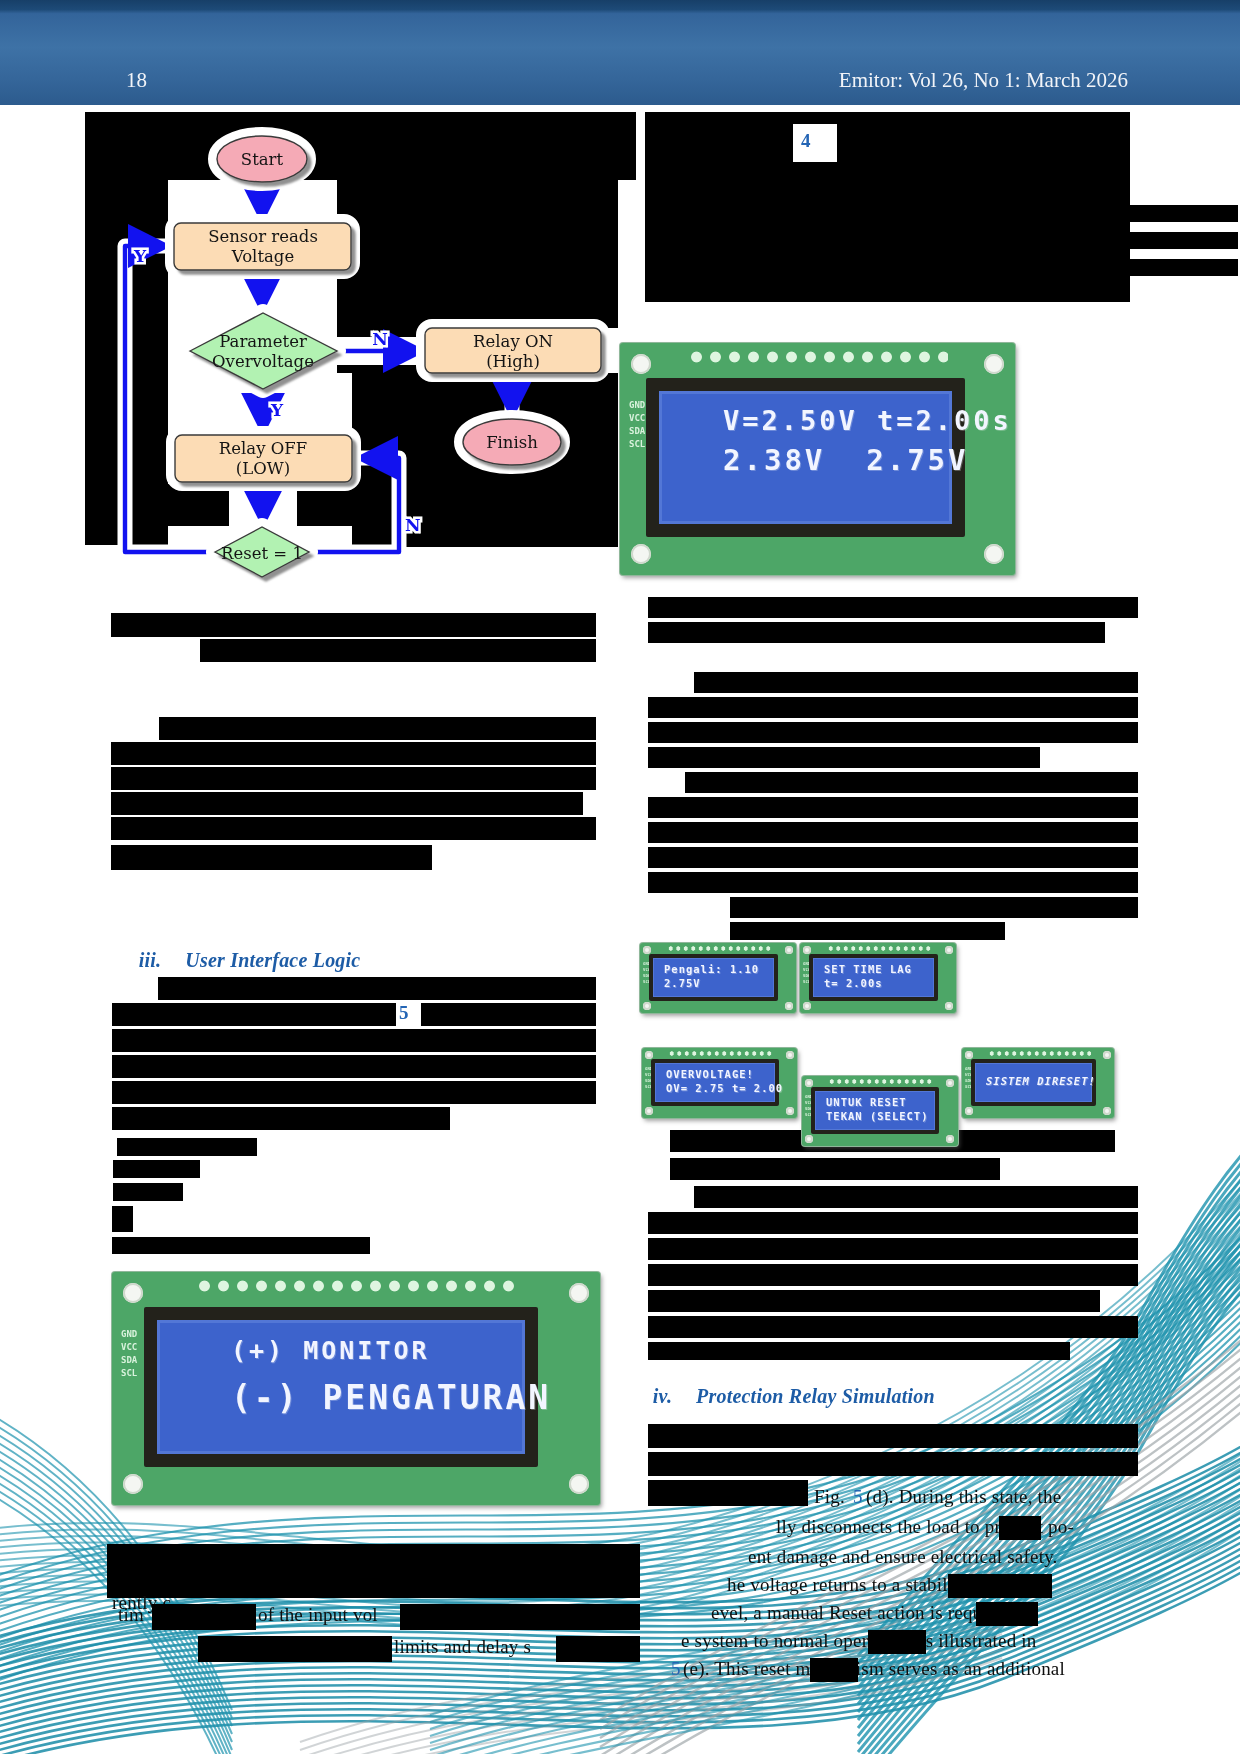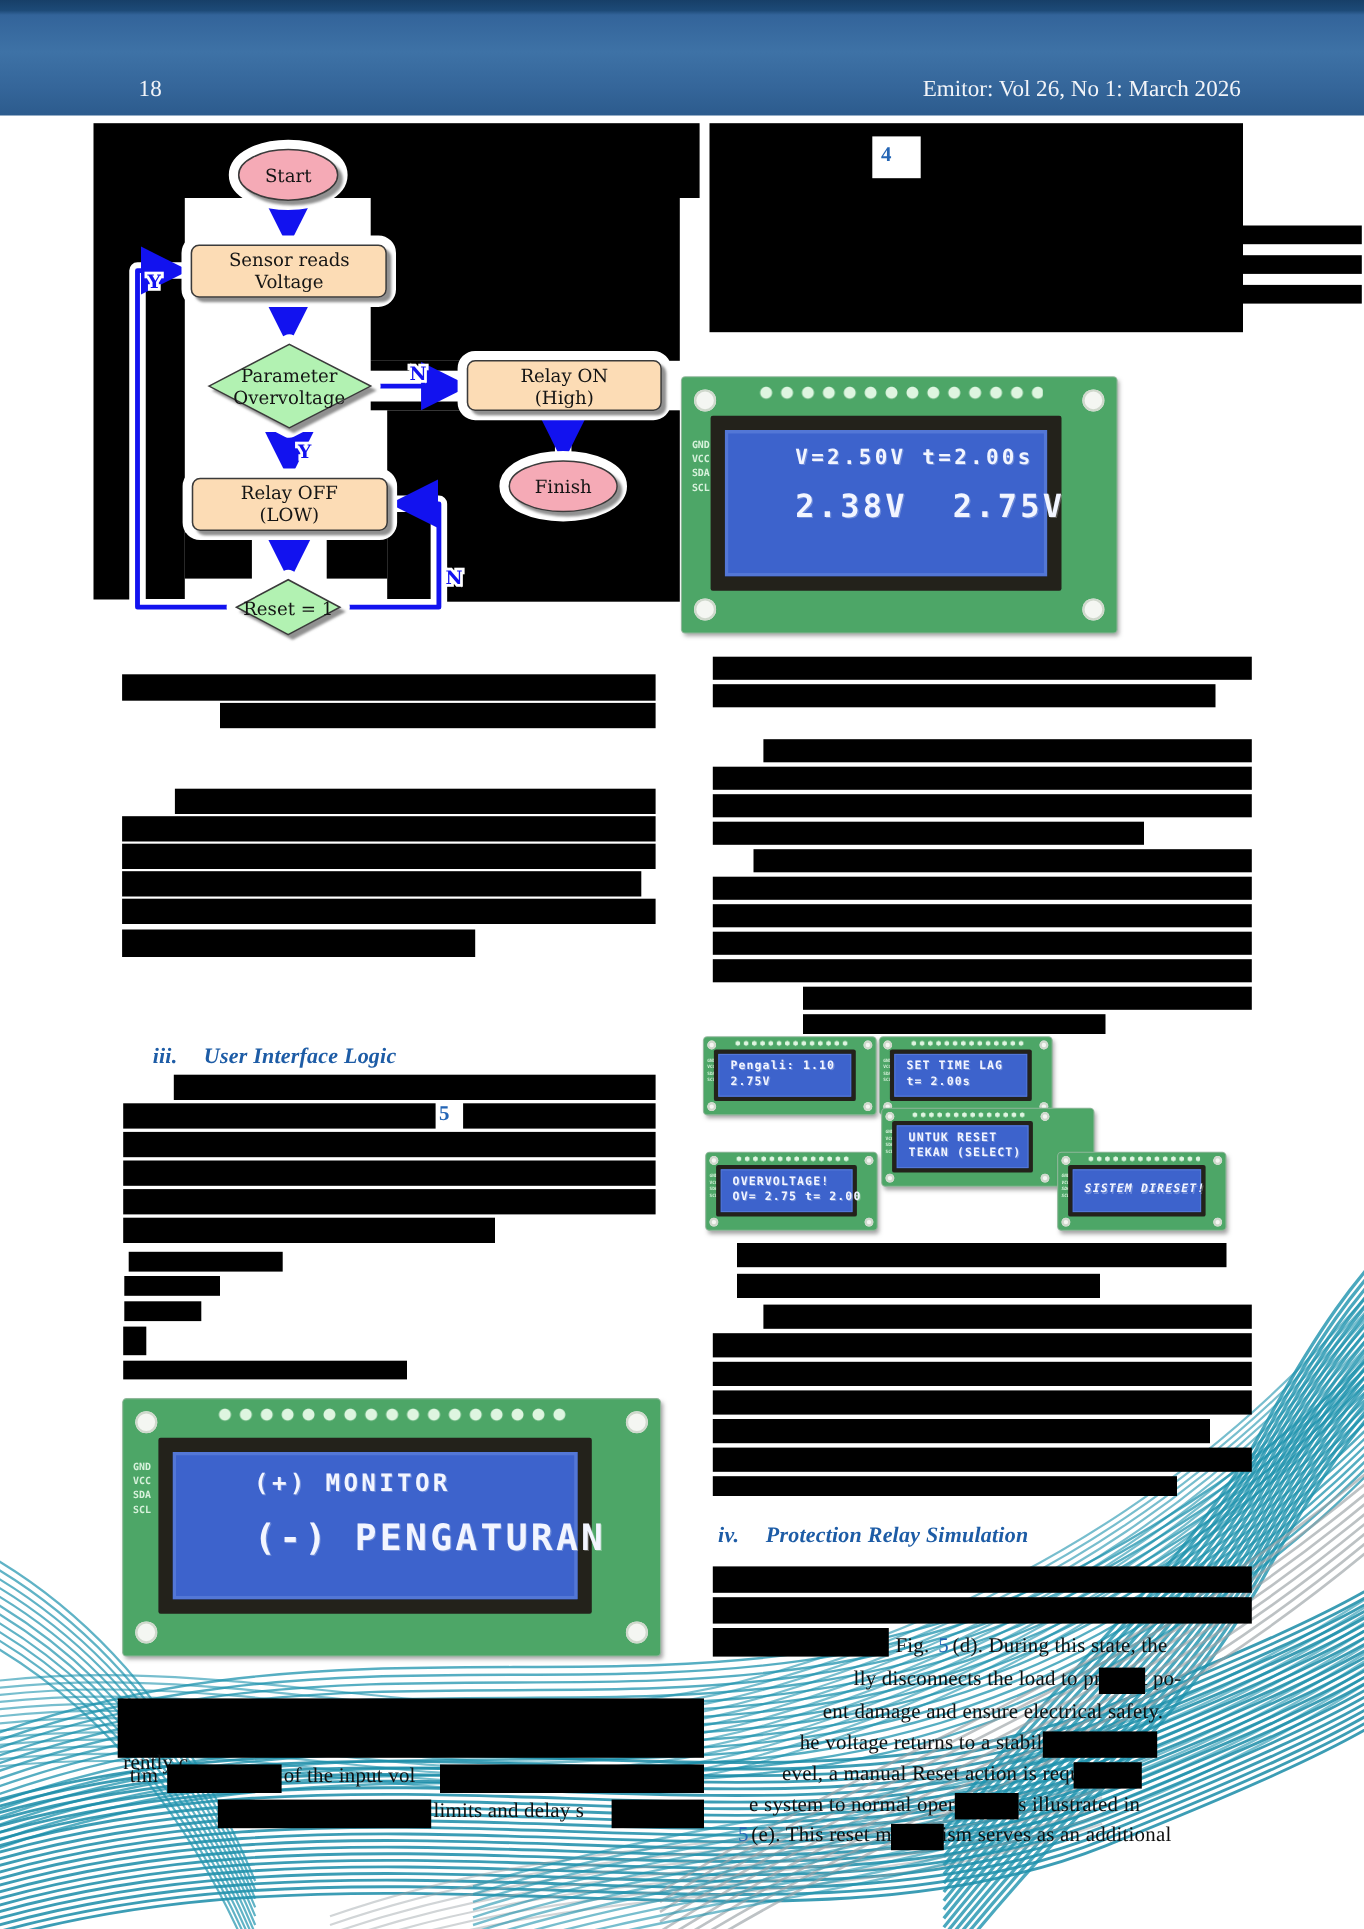--- a/index.html
+++ b/index.html
@@ -347,21 +347,21 @@
       <div class="screw" style="left: 11px; top: 201px; width: 20px; height: 20px;"></div>
       <div class="screw" style="left: 364px; top: 201px; width: 20px; height: 20px;"></div>
       <div class="pinlabels" style="left: 9px; top: 56px; font-size: 9px; line-height: 13px;">
         <span>GND</span>
         <span>VCC</span>
         <span>SDA</span>
         <span>SCL</span>
       </div>
       <div class="bezel" style="left: 26px; top: 35px; width: 319px; height: 159px;">
         <div class="screen" style="inset: 13px; position: absolute;">
-          <div class="lline" style="left: 64px; top: 14px; font-size: 19px; letter-spacing: 3px;">V=2.50V t=2.00s</div>
+          <div class="lline" style="left: 64px; top: 14px; font-size: 27px; letter-spacing: 3px;">V=2.50V t=2.00s</div>
           <div class="lline" style="left: 64px; top: 52px; font-size: 29px; letter-spacing: 3px;">2.38V  2.75V</div>
         </div>
       </div>
     </div>
     <div class="lcd" style="left: 640px; top: 943px; width: 156px; height: 70px;">
       <div class="pins" style="left: 27px; top: 3px; width: 106px; height: 5px; background-size: 7.5px 5px;"></div>
       <div class="screw" style="left: 3px; top: 3px; width: 8px; height: 8px;"></div>
       <div class="screw" style="left: 145px; top: 3px; width: 8px; height: 8px;"></div>
       <div class="screw" style="left: 3px; top: 59px; width: 8px; height: 8px;"></div>
       <div class="screw" style="left: 145px; top: 59px; width: 8px; height: 8px;"></div>
@@ -409,21 +409,21 @@
         <span>SDA</span>
         <span>SCL</span>
       </div>
       <div class="bezel" style="left: 9px; top: 11px; width: 128px; height: 47px;">
         <div class="screen" style="inset: 4px; position: absolute; box-shadow: rgb(83, 119, 214) 0px 0px 0px 1px inset;">
           <div class="lline" style="left: 11px; top: 5px; font-size: 10.5px; letter-spacing: 1px;">OVERVOLTAGE!</div>
           <div class="lline" style="left: 11px; top: 19px; font-size: 10.5px; letter-spacing: 1px;">OV= 2.75 t= 2.00</div>
         </div>
       </div>
     </div>
-    <div class="lcd" style="left: 802px; top: 1008px; width: 156px; height: 70px; padding-left: 36px;">
+    <div class="lcd" style="left: 802px; top: 1076px; width: 156px; height: 70px;">
       <div class="pins" style="left: 26px; top: 3px; width: 105px; height: 5px; background-size: 7.5px 5px;"></div>
       <div class="screw" style="left: 3px; top: 3px; width: 8px; height: 8px;"></div>
       <div class="screw" style="left: 144px; top: 3px; width: 8px; height: 8px;"></div>
       <div class="screw" style="left: 3px; top: 59px; width: 8px; height: 8px;"></div>
       <div class="screw" style="left: 144px; top: 59px; width: 8px; height: 8px;"></div>
       <div class="pinlabels" style="left: 3px; top: 18px; font-size: 4px; line-height: 6px;">
         <span>GND</span>
         <span>VCC</span>
         <span>SDA</span>
         <span>SCL</span>
@@ -460,18 +460,18 @@
       <div class="screw" style="left: 11px; top: 202px; width: 20px; height: 20px;"></div>
       <div class="screw" style="left: 457px; top: 202px; width: 20px; height: 20px;"></div>
       <div class="pinlabels" style="left: 9px; top: 56px; font-size: 9px; line-height: 13px;">
         <span>GND</span>
         <span>VCC</span>
         <span>SDA</span>
         <span>SCL</span>
       </div>
       <div class="bezel" style="left: 32px; top: 35px; width: 394px; height: 160px;">
         <div class="screen" style="inset: 13px; position: absolute;">
-          <div class="lline" style="left: 74px; top: 16px; font-size: 22px; letter-spacing: 3px;">(+) MONITOR</div>
+          <div class="lline" style="left: 74px; top: 16px; font-size: 25px; letter-spacing: 3px;">(+) MONITOR</div>
           <div class="lline" style="left: 74px; top: 58px; font-size: 33px; letter-spacing: 3px;">(-) PENGATURAN</div>
         </div>
       </div>
     </div>
   </div>
 
 </body></html>

